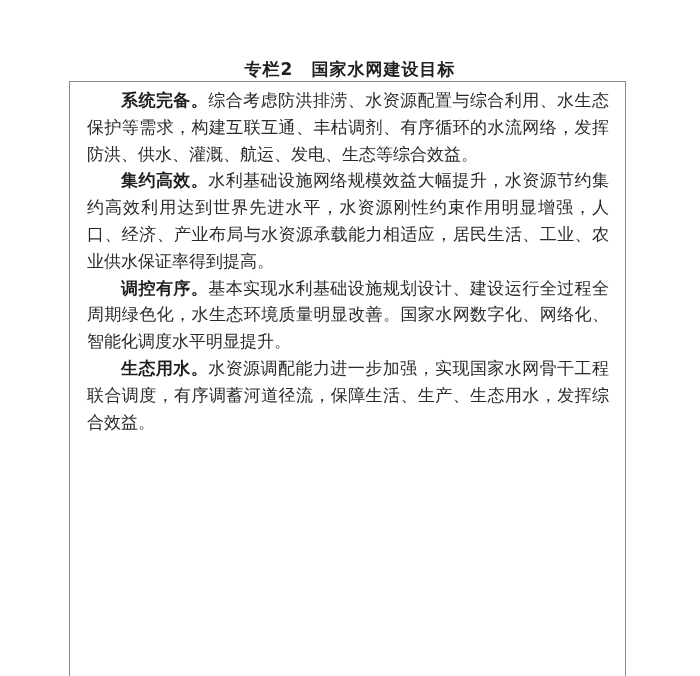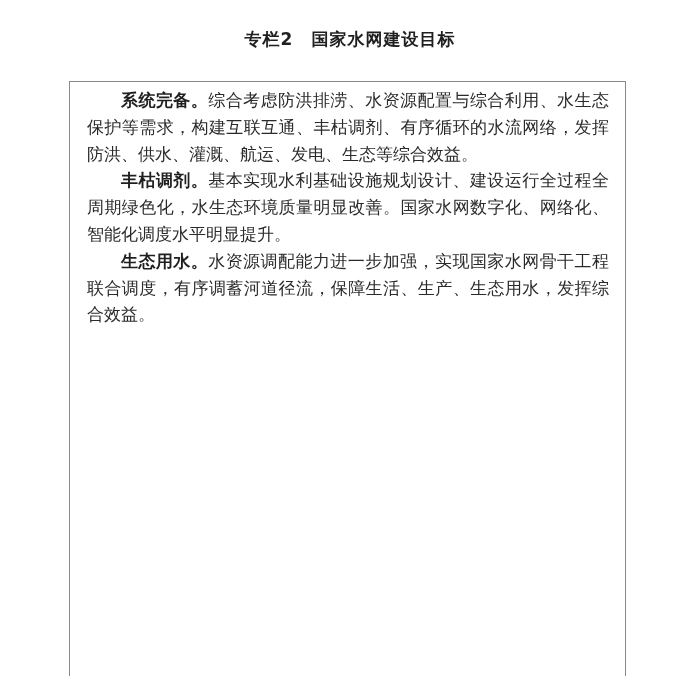--- a/index.html
+++ b/index.html
@@ -9,21 +9,21 @@
   }
   body {
     width: 700px;
     height: 676px;
     position: relative;
     overflow: hidden;
     font-family: "Liberation Serif", "DejaVu Serif", serif;
     color: #262626;
   }
   .doc-title {
-    margin: 28px 0 0 0;
+    margin: 58px 0 0 0;
     text-align: center;
     font-size: 17px;
     font-weight: bold;
     letter-spacing: 1px;
     color: #1f1f1f;
     font-family: "DejaVu Sans", "Liberation Sans", sans-serif;
   }
   .content-box {
     position: absolute;
     left: 69px;
@@ -54,21 +54,22 @@
 
 <div class="page">
 
   <h1 class="doc-title">专栏2　国家水网建设目标</h1>
 
   <div class="content-box">
 
     <p class="para"><strong class="lead">系统完备。</strong><span>综合考虑防洪排涝、水资源配置与综合利用、水生态保护等需求，构建互联互通、丰枯调剂、有序循环的水流网络，发挥防洪、供水、灌溉、航运、发电、生态等综合效益。</span></p>
 
 
+    <p class="para"><strong class="lead">集约高效。</strong><span>水利基础设施网络规模效益大幅提升，水资源节约集约高效利用达到世界先进水平，水资源刚性约束作用明显增强，人口、经济、产业布局与水资源承载能力相适应，居民生活、工业、农业供水保证率得到提高。</span></p>
 
-    <p class="para"><strong class="lead">丰枯调剂。</strong><span>基本实现水利基础设施规划设计、建设运行全过程全周期绿色化，水生态环境质量明显改善。国家水网数字化、网络化、智能化调度水平明显提升。</span></p>
+    <p class="para"><strong class="lead">调控有序。</strong><span>基本实现水利基础设施规划设计、建设运行全过程全周期绿色化，水生态环境质量明显改善。国家水网数字化、网络化、智能化调度水平明显提升。</span></p>
 
 
     <p class="para"><strong class="lead">生态用水。</strong><span>水资源调配能力进一步加强，实现国家水网骨干工程联合调度，有序调蓄河道径流，保障生活、生产、生态用水，发挥综合效益。</span></p>
 
   </div>
 
 </div>
 
 </body></html>

